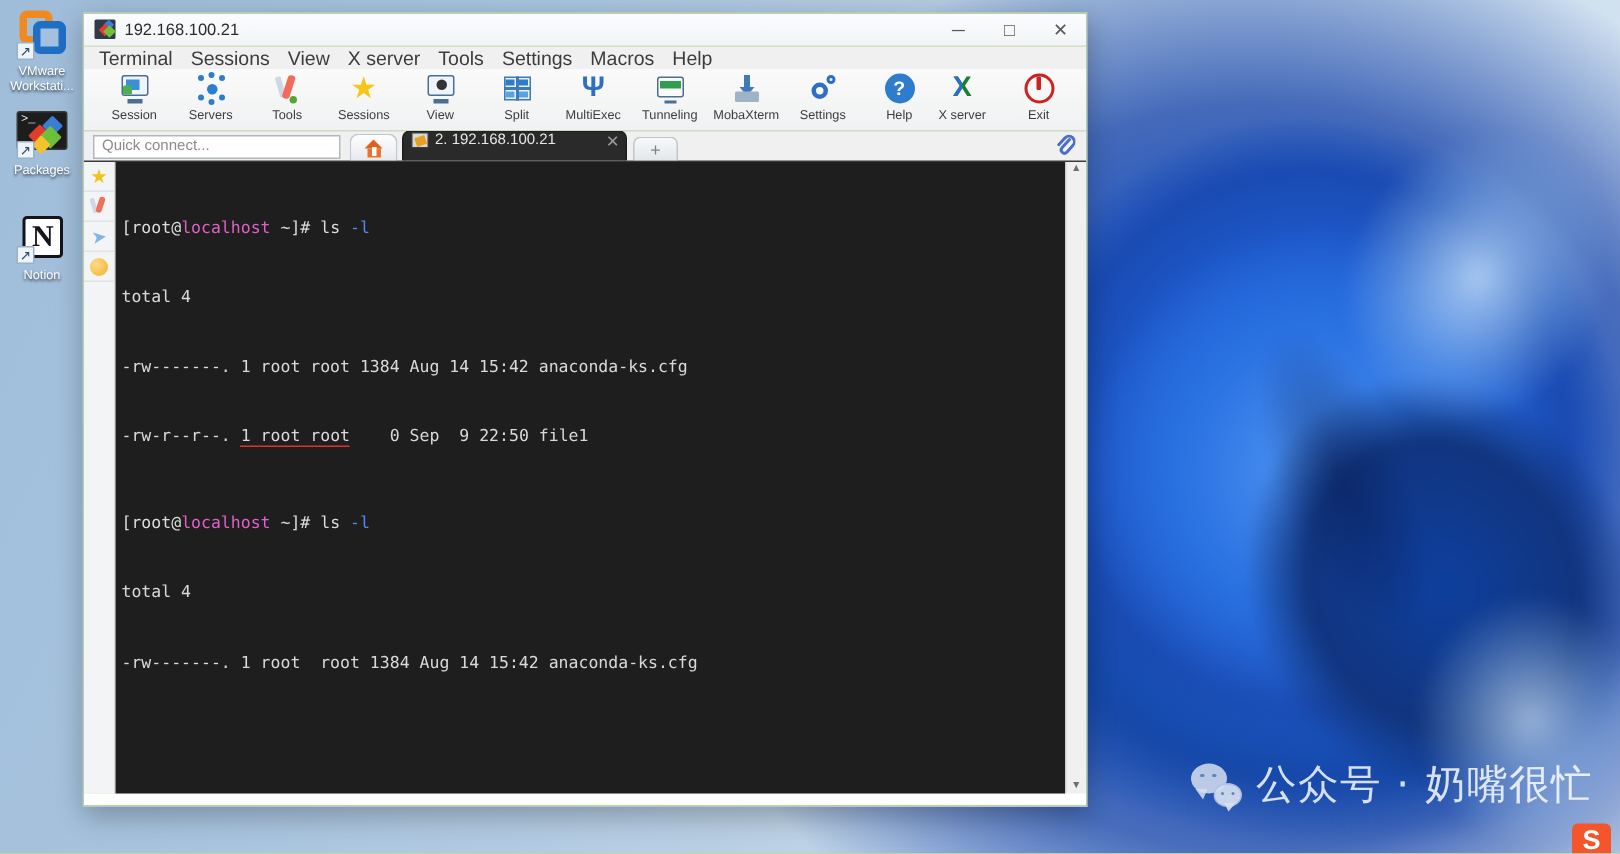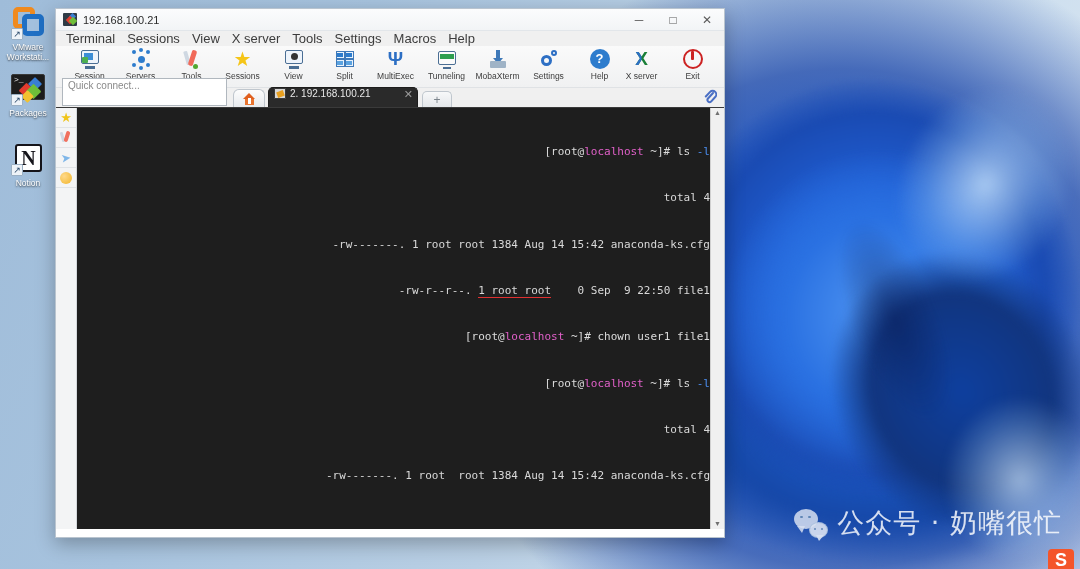--- a/index.html
+++ b/index.html
@@ -267,21 +267,21 @@
   
   #mx-tabrow {
     height: 20px;
     background: #f0f0f0;
     display: flex; align-items: flex-end;
     flex: none;
     position: relative;
     border-bottom: 1px solid #3a3a3a;
   }
   #quick-connect {
-    width: 165px; height: 28px;
+    width: 165px; height: 16px;
     margin: 0 2px 1px 6px;
     background: #ffffff;
     border: 1px solid #b0b7be;
     font-size: 10px; color: #8a8a8a;
     padding: 0 5px; line-height: 14px;
   }
   .tab-home {
     width: 32px; height: 18px;
     background: linear-gradient(#fdfdfd, #e7eaed);
     border: 1px solid #bfc6cd; border-bottom: none;
@@ -362,21 +362,21 @@
     padding: 3px 0 0 4px;
     font-family: "DejaVu Sans Mono", "Liberation Mono", monospace;
     font-size: 11px;
     line-height: 11.6px;
     color: #d9d9d9;
     overflow: hidden;
     position: relative;
     white-space: pre;
     min-width: 0;
   }
-  .t-line { height: 11.6px; text-align: right; }
+  .t-line { height: 11.6px; }
   .c-white { color: #dcdcdc; }
   .c-magenta { color: #e060c8; }
   .c-blue { color: #4b8ef0; }
   .underline-red {
     border-bottom: 1.5px solid #e03030;
   }
   
   #term-scroll {
     width: 14px;
     background: #f0f0f0;
@@ -678,21 +678,20 @@
         <div id="terminal">
 
           <div class="t-line"><span class="c-white">[root@</span><span class="c-magenta">localhost</span><span class="c-white"> ~]# </span><span class="c-white">ls </span><span class="c-blue">-l</span></div>
 
           <div class="t-line"><span>total 4</span></div>
 
           <div class="t-line"><span>-rw-------. 1 root root 1384 Aug 14 15:42 anaconda-ks.cfg</span></div>
 
           <div class="t-line"><span>-rw-r--r--. </span><span class="underline-red">1 root root</span><span>    0 Sep  9 22:50 file1</span></div>
 
-          <div class="t-line"><span class="c-white">[root@</span><span class="c-magenta">localhost</span><span class="c-white"> ~]# </span><span class="c-white">chown user1 file1</span></div>
 
           <div class="t-line"><span class="c-white">[root@</span><span class="c-magenta">localhost</span><span class="c-white"> ~]# </span><span class="c-white">ls </span><span class="c-blue">-l</span></div>
 
           <div class="t-line"><span>total 4</span></div>
 
           <div class="t-line"><span>-rw-------. 1 root  root 1384 Aug 14 15:42 anaconda-ks.cfg</span></div>
 
 
           
 

